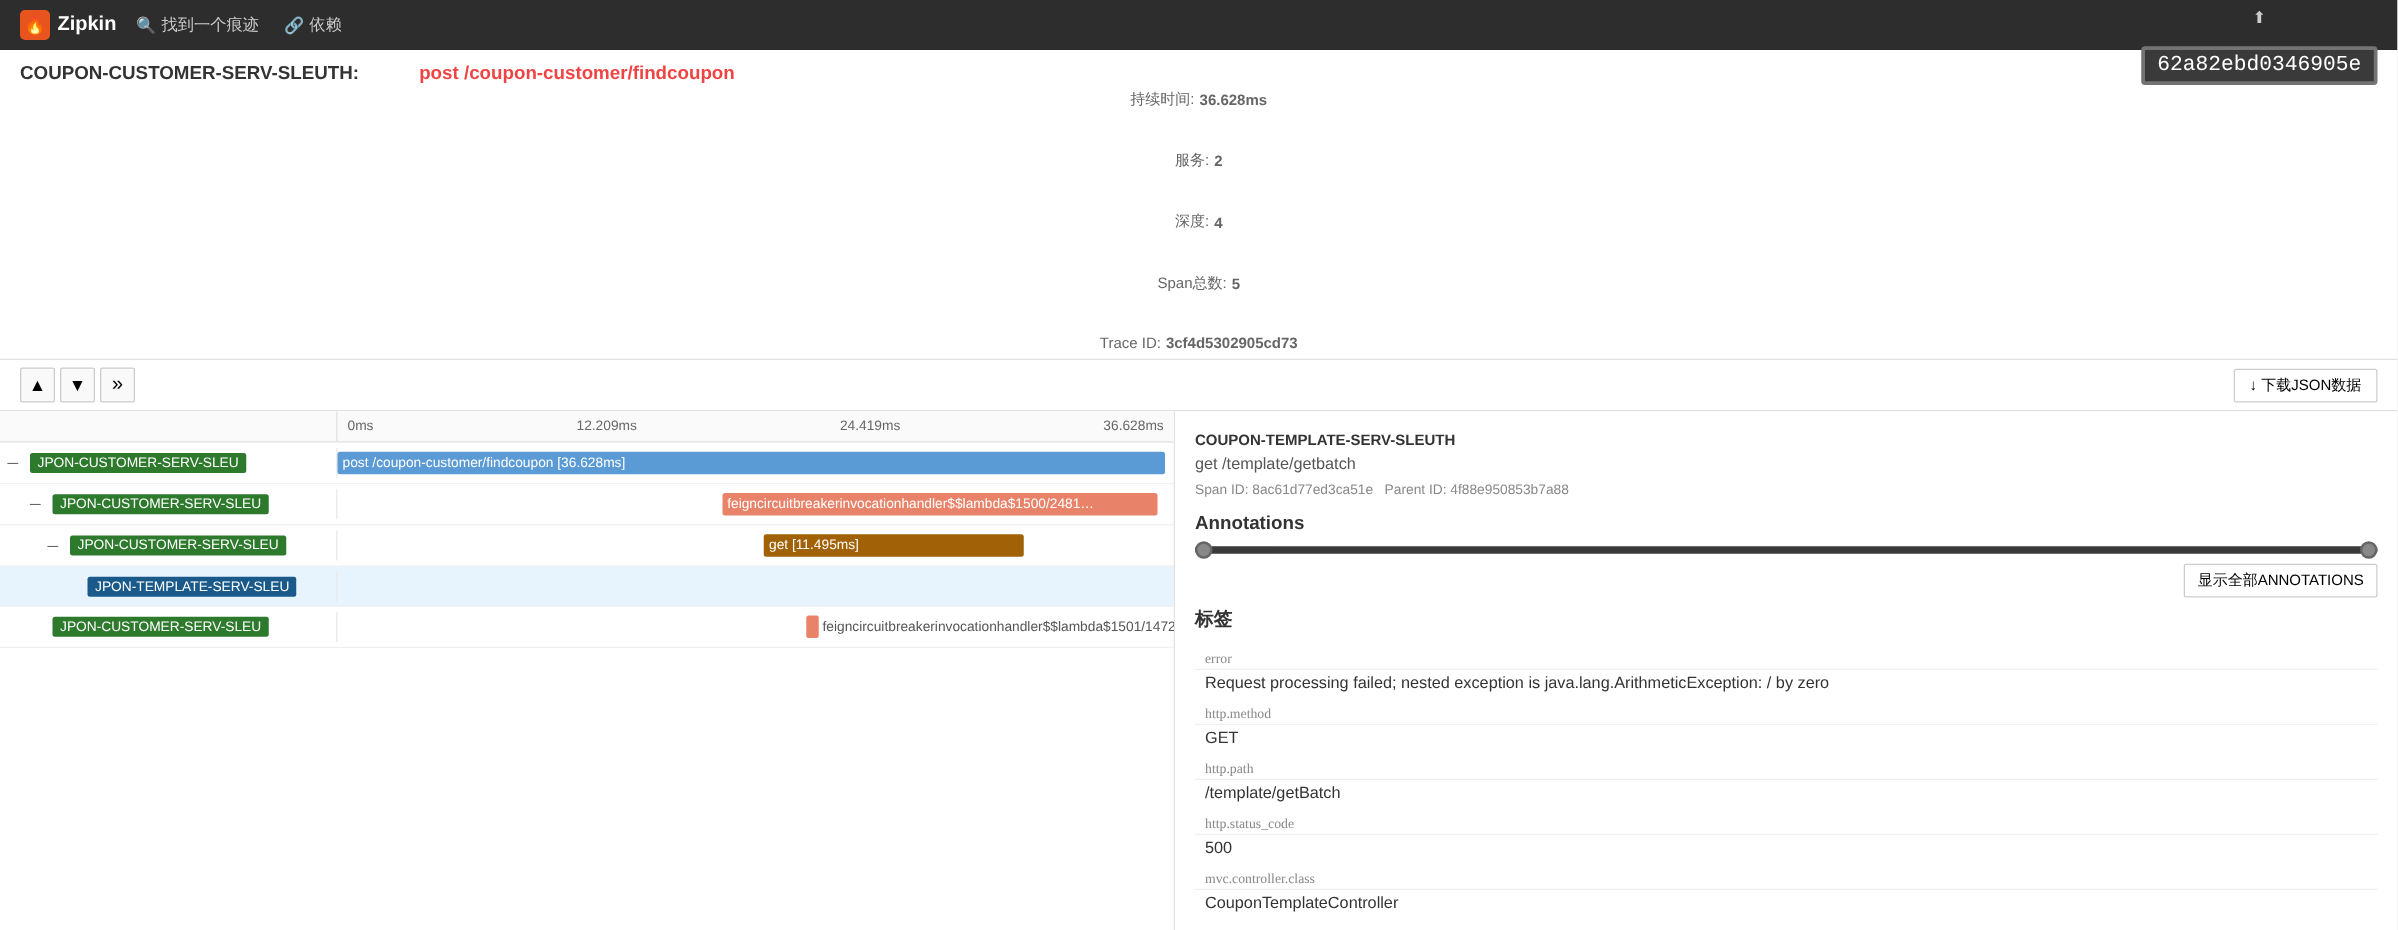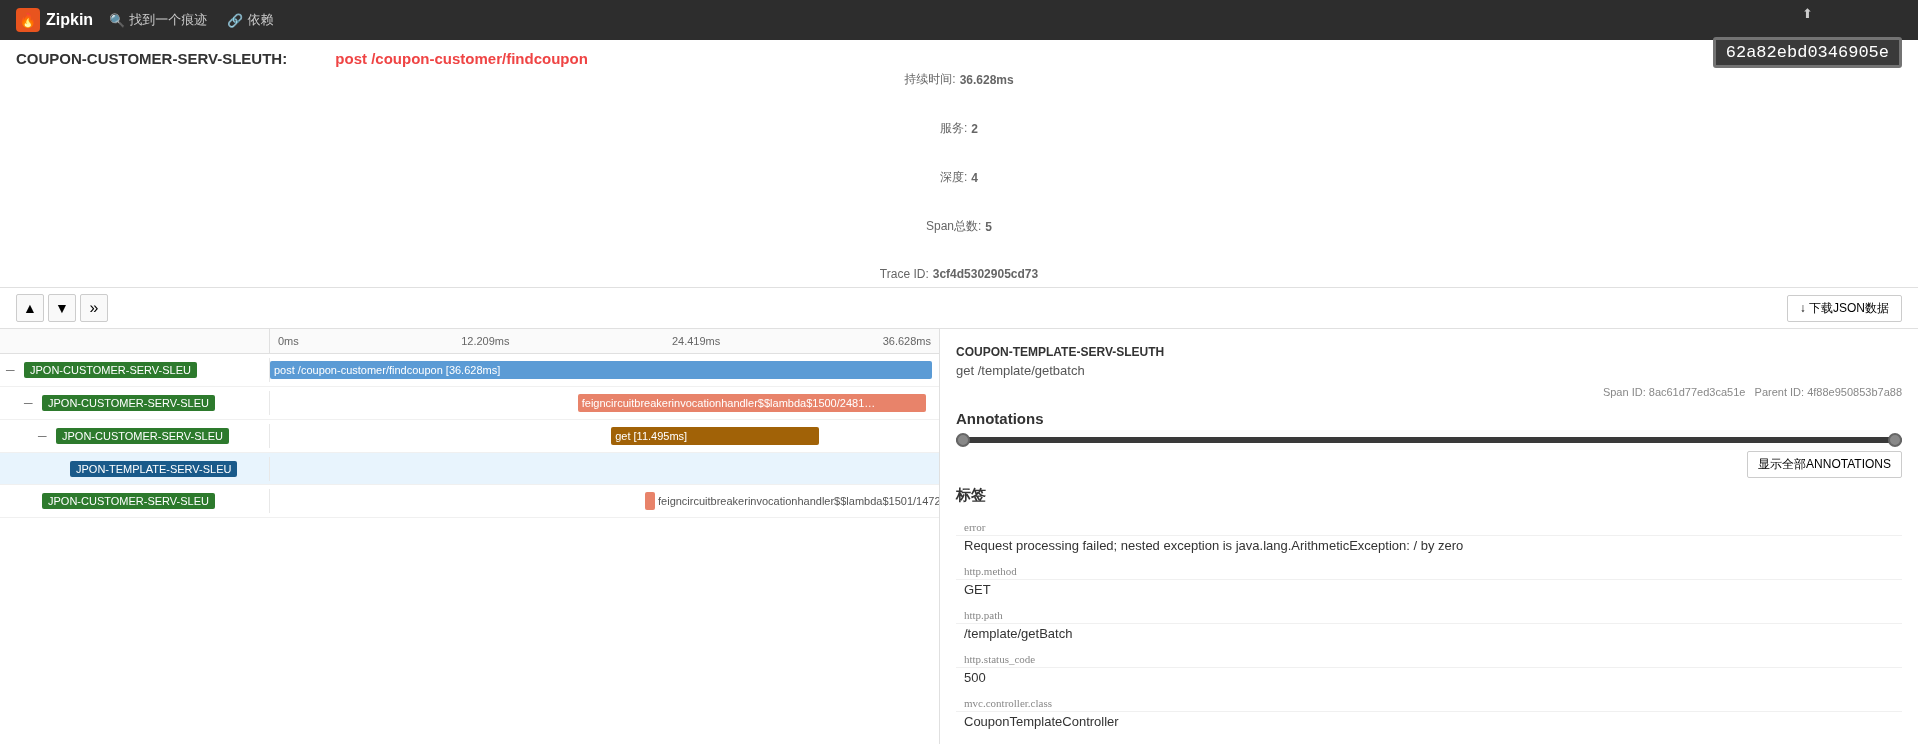--- a/index.html
+++ b/index.html
@@ -263,21 +263,20 @@
     }
     .detail-route {
       font-size: 13px;
       color: #555;
       margin-bottom: 8px;
     }
     .detail-span-info {
       font-size: 11px;
       color: #888;
       margin-bottom: 12px;
-      text-align: right;
     }
 
     .annotations-title {
       font-size: 15px;
       font-weight: bold;
       color: #333;
       margin-bottom: 10px;
     }
 
     .annotations-slider {

